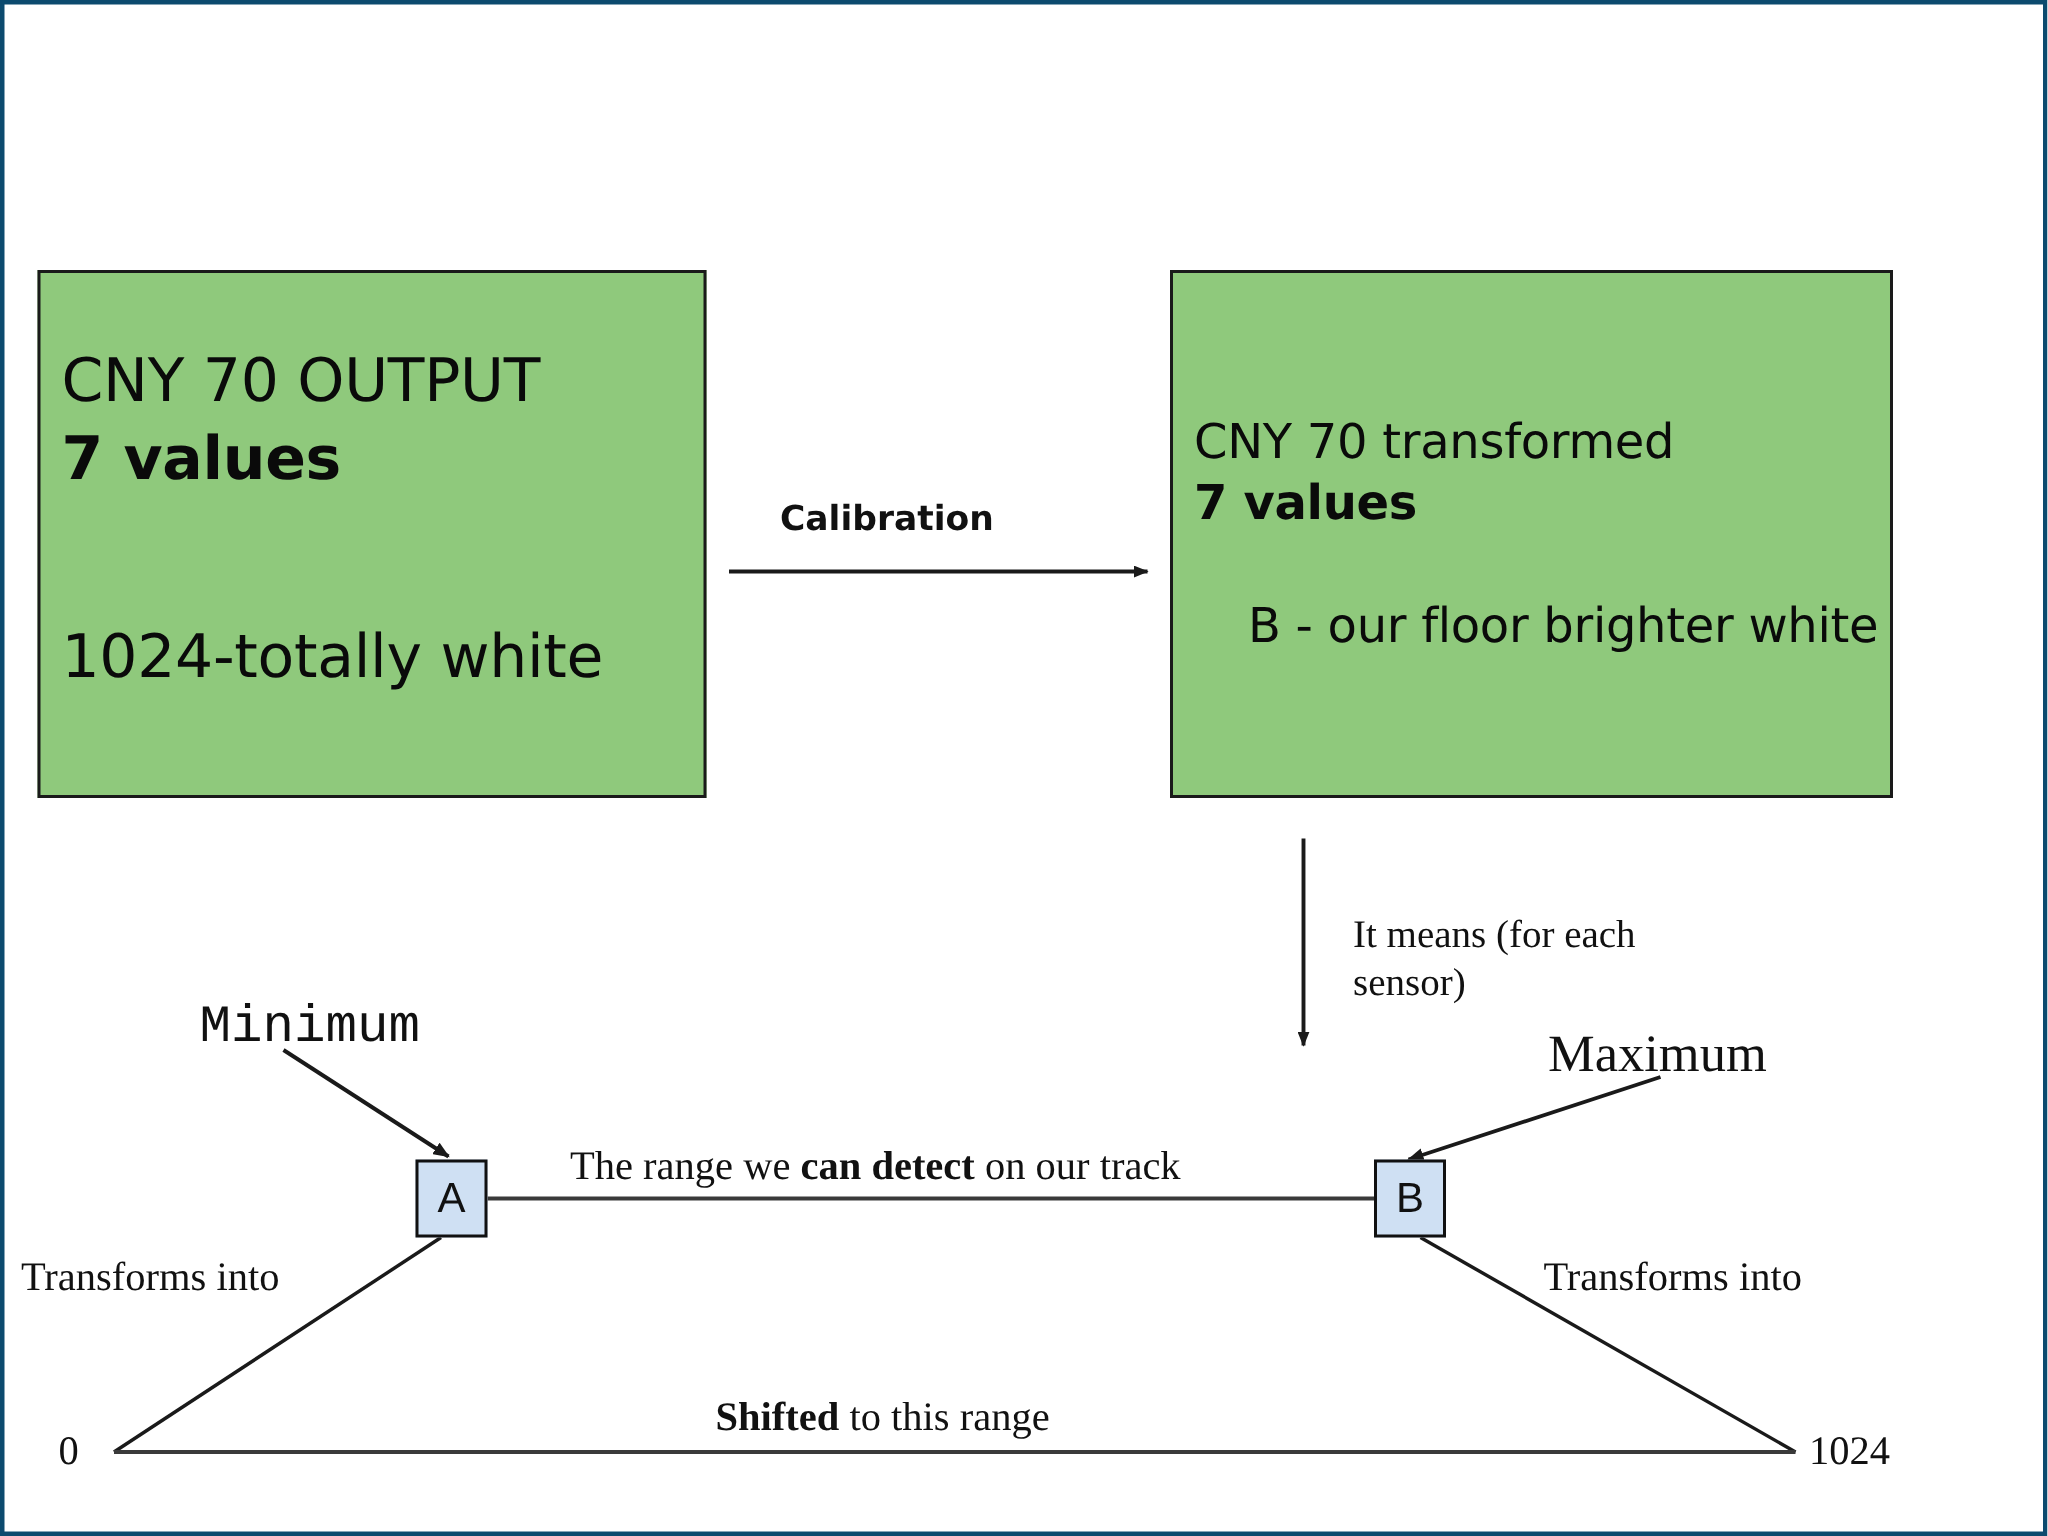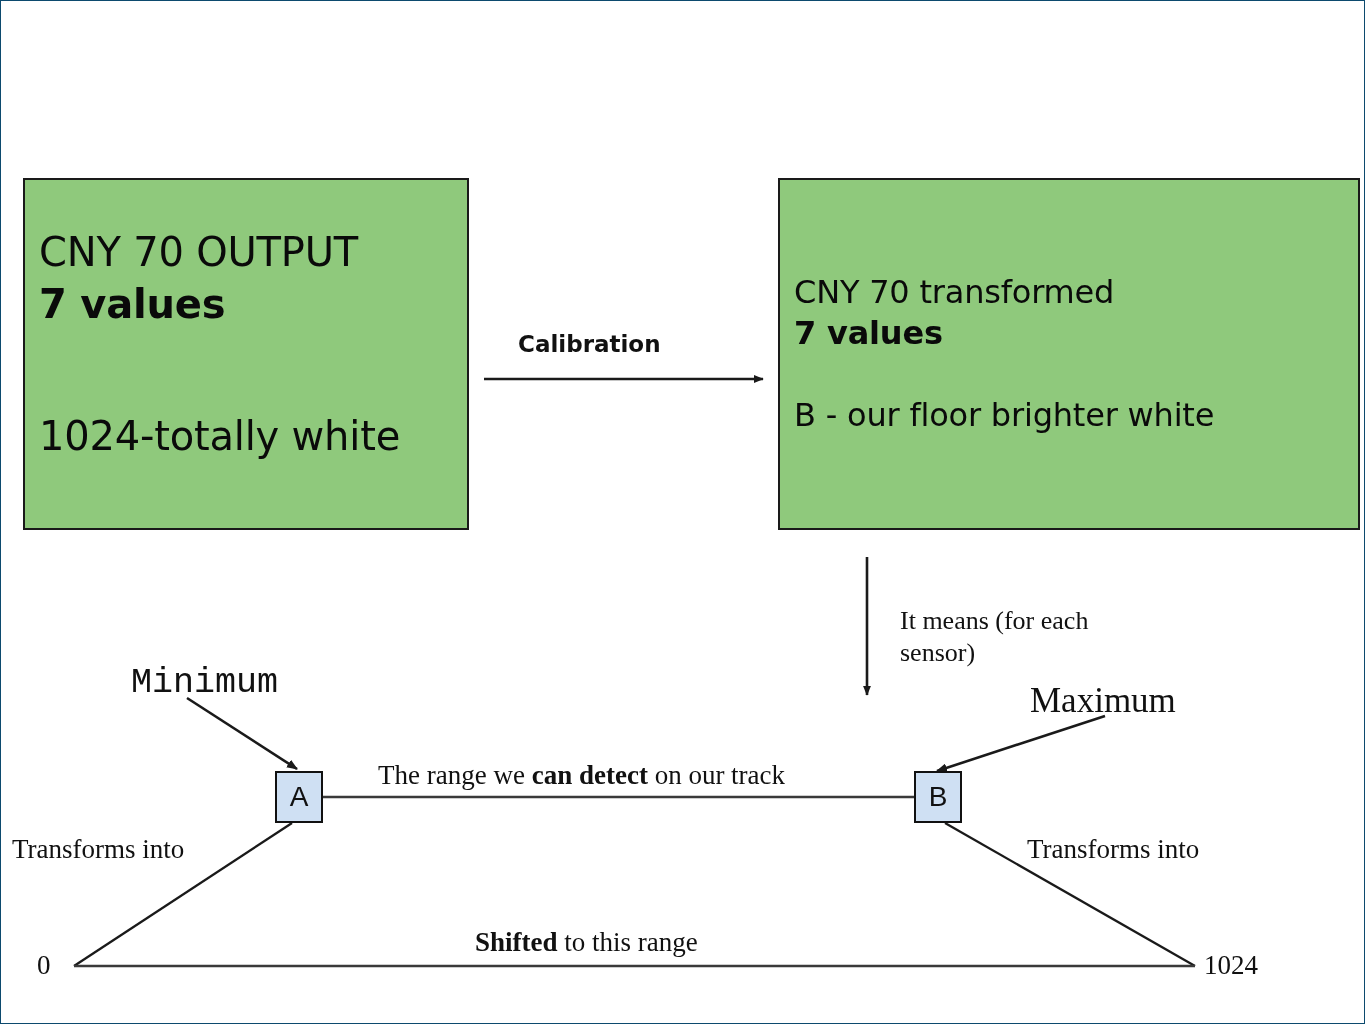--- a/index.html
+++ b/index.html
@@ -12,59 +12,59 @@
     height: 1024px;
     overflow: hidden;
     font-family: "Liberation Serif", serif;
   }
   #canvas {
     position: relative;
     width: 1365px;
     height: 1024px;
     background: #ffffff;
     box-sizing: border-box;
-    border: 1px solid #0c4a6e;
+    border: 3px solid #0c4a6e;
   }
   #diagram-svg {
     position: absolute;
     left: 0;
     top: 0;
     width: 1365px;
     height: 1024px;
     display: block;
   }
   
   .green-box {
     position: absolute;
     background: #8FC97C;
     border: 2px solid #1a1a1a;
     box-sizing: border-box;
   }
   #green-box-left  { left: 22px;  top: 177px; width: 446px; height: 352px; }
-  #green-box-right { left: 777px; top: 177px; width: 582px; height: 352px; }
+  #green-box-right { left: 777px; top: 177px; width: 482px; height: 352px; }
 
   .gb-text {
     position: absolute;
     font-family: "DejaVu Sans", sans-serif;
     color: #0a0a0a;
     white-space: nowrap;
     letter-spacing: -0.2px;
   }
   #green-box-left .gb-text  { left: 14px; font-size: 40px; line-height: 52px; }
   #green-box-right .gb-text { left: 14px; font-size: 32px; line-height: 41px; }
 
   #gb-l-line1 { top: 46px; }
   #gb-l-line2 { top: 98px; font-weight: bold; }
   #gb-l-line3 { top: 150px; }
   #gb-l-line4 { top: 202px; margin-top: 28px; }
 
   #gb-r-line1 { top: 92px; }
   #gb-r-line2 { top: 133px; font-weight: bold; }
   #gb-r-line3 { top: 174px; }
-  #gb-r-line4 { top: 215px; }
+  #gb-r-line4 { top: 215px; margin-left: 36px; }
 
   
   .node-box {
     position: absolute;
     background: #CFE0F3;
     border: 2px solid #111111;
     box-sizing: border-box;
     display: flex;
     align-items: center;
     justify-content: center;

